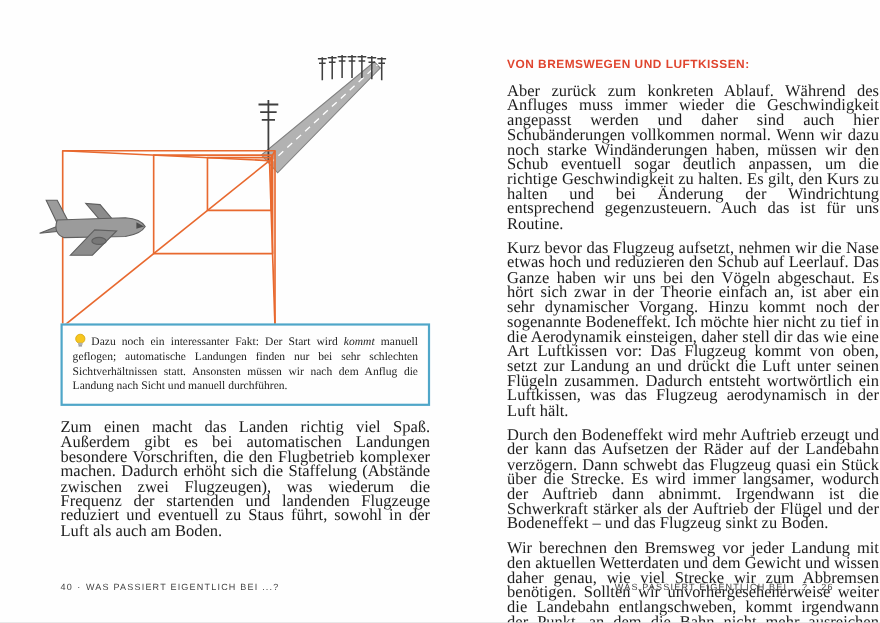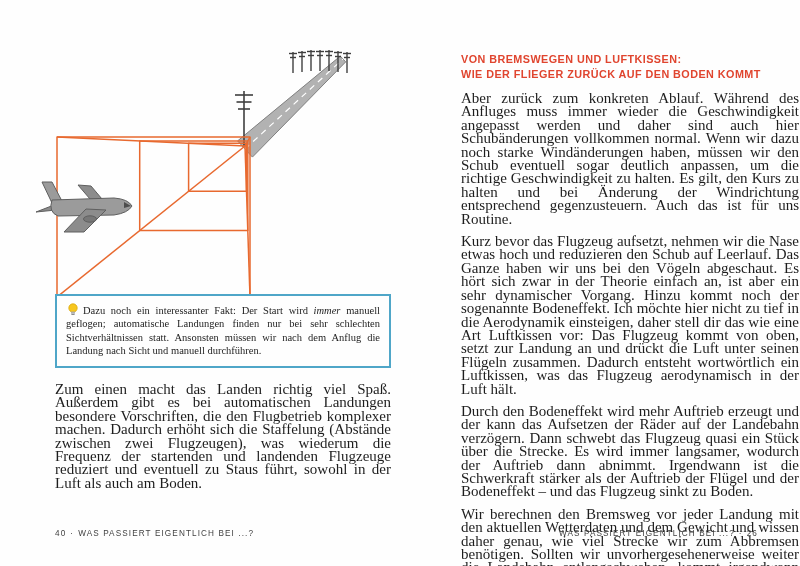--- a/index.html
+++ b/index.html
@@ -131,32 +131,31 @@
       </g>
     </svg>
 
     <div class="tip-box">
       <span class="bulb-wrap">
         <svg viewBox="0 0 14 13" width="14" height="13" xmlns="http://www.w3.org/2000/svg">
           <circle cx="7" cy="5" r="4.2" fill="#f7c61e" stroke="#d9a80c" stroke-width="0.8"></circle>
           <rect x="5" y="8.6" width="4" height="2" fill="#b0b0b0"></rect>
           <rect x="5.4" y="10.8" width="3.2" height="1.2" fill="#8c8c8c"></rect>
         </svg>
-      </span><span>Dazu noch ein interessanter Fakt: Der Start wird </span><em>immer</em><span> manuell geflogen; automatische Landungen finden nur bei sehr schlechten Sichtverhältnissen statt. Ansonsten müssen wir nach dem Anflug die Landung nach Sicht und manuell durchführen.</span>
+      </span><span>Dazu noch ein interessanter Fakt: Der Start wird </span><em>kommt</em><span> manuell geflogen; automatische Landungen finden nur bei sehr schlechten Sichtverhältnissen statt. Ansonsten müssen wir nach dem Anflug die Landung nach Sicht und manuell durchführen.</span>
     </div>
 
     <div class="left-text">
       <p class="body">Zum einen macht das Landen richtig viel Spaß. Außerdem gibt es bei automatischen Landungen besondere Vorschriften, die den Flugbetrieb komplexer machen. Dadurch erhöht sich die Staffelung (Abstände zwischen zwei Flugzeugen), was wiederum die Frequenz der startenden und landenden Flugzeuge reduziert und eventuell zu Staus führt, sowohl in der Luft als auch am Boden.</p>
     </div>
   </div>
 
   <div class="col-right">
     <h2 class="heading">
       <span>VON BREMSWEGEN UND LUFTKISSEN:</span>
-      <span>WIE DER FLIEGER ZURÜCK AUF DEN BODEN KOMMT</span>
     </h2>
     <p class="body">Aber zurück zum konkreten Ablauf. Während des Anfluges muss immer wieder die Geschwindigkeit angepasst werden und daher sind auch hier Schubänderungen vollkommen normal. Wenn wir dazu noch starke Windänderungen haben, müssen wir den Schub eventuell sogar deutlich anpassen, um die richtige Geschwindigkeit zu halten. Es gilt, den Kurs zu halten und bei Änderung der Windrichtung entsprechend gegenzusteuern. Auch das ist für uns Routine.</p>
     <p class="body">Kurz bevor das Flugzeug aufsetzt, nehmen wir die Nase etwas hoch und reduzieren den Schub auf Leerlauf. Das Ganze haben wir uns bei den Vögeln abgeschaut. Es hört sich zwar in der Theorie einfach an, ist aber ein sehr dynamischer Vorgang. Hinzu kommt noch der sogenannte Bodeneffekt. Ich möchte hier nicht zu tief in die Aerodynamik einsteigen, daher stell dir das wie eine Art Luftkissen vor: Das Flugzeug kommt von oben, setzt zur Landung an und drückt die Luft unter seinen Flügeln zusammen. Dadurch entsteht wortwörtlich ein Luftkissen, was das Flugzeug aerodynamisch in der Luft hält.</p>
     <p class="body">Durch den Bodeneffekt wird mehr Auftrieb erzeugt und der kann das Aufsetzen der Räder auf der Landebahn verzögern. Dann schwebt das Flugzeug quasi ein Stück über die Strecke. Es wird immer langsamer, wodurch der Auftrieb dann abnimmt. Irgendwann ist die Schwerkraft stärker als der Auftrieb der Flügel und der Bodeneffekt – und das Flugzeug sinkt zu Boden.</p>
     <p class="body">Wir berechnen den Bremsweg vor jeder Landung mit den aktuellen Wetterdaten und dem Gewicht und wissen daher genau, wie viel Strecke wir zum Abbremsen benötigen. Sollten wir unvorhergesehenerweise weiter die Landebahn entlangschweben, kommt irgendwann der Punkt, an dem die Bahn nicht mehr ausreichen würde, um abzubremsen. Daher müssen wir spätestens an diesem Punkt durchstarten.</p>
   </div>
 
   <div class="footer footer-left"><span>40</span><span class="sep">·</span><span>WAS PASSIERT EIGENTLICH BEI ...?</span></div>
 
   <div class="footer footer-right"><span>WAS PASSIERT EIGENTLICH BEI ...?</span><span class="sep">·</span><span>26</span></div>

